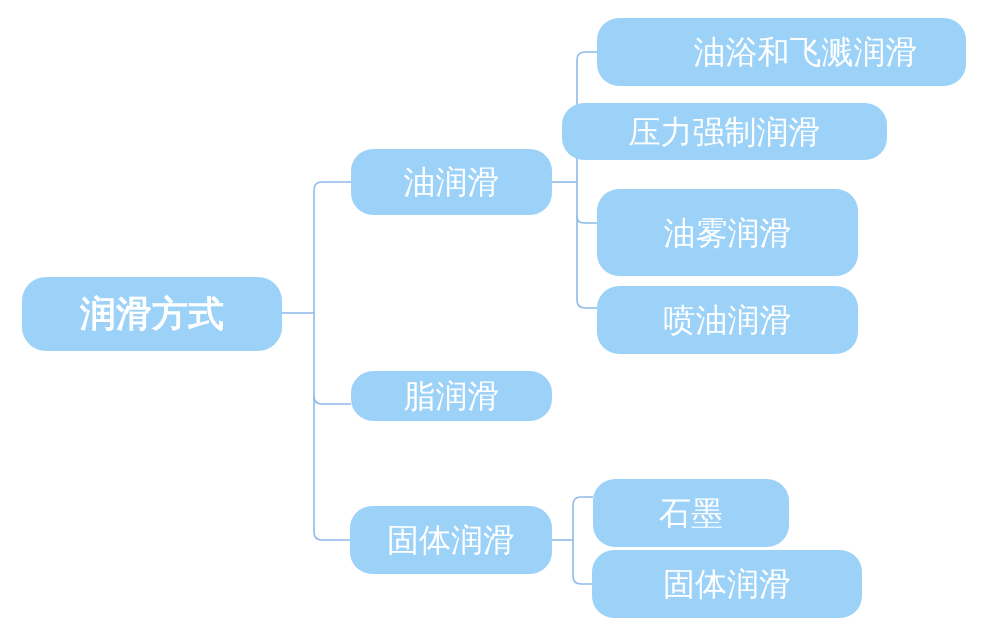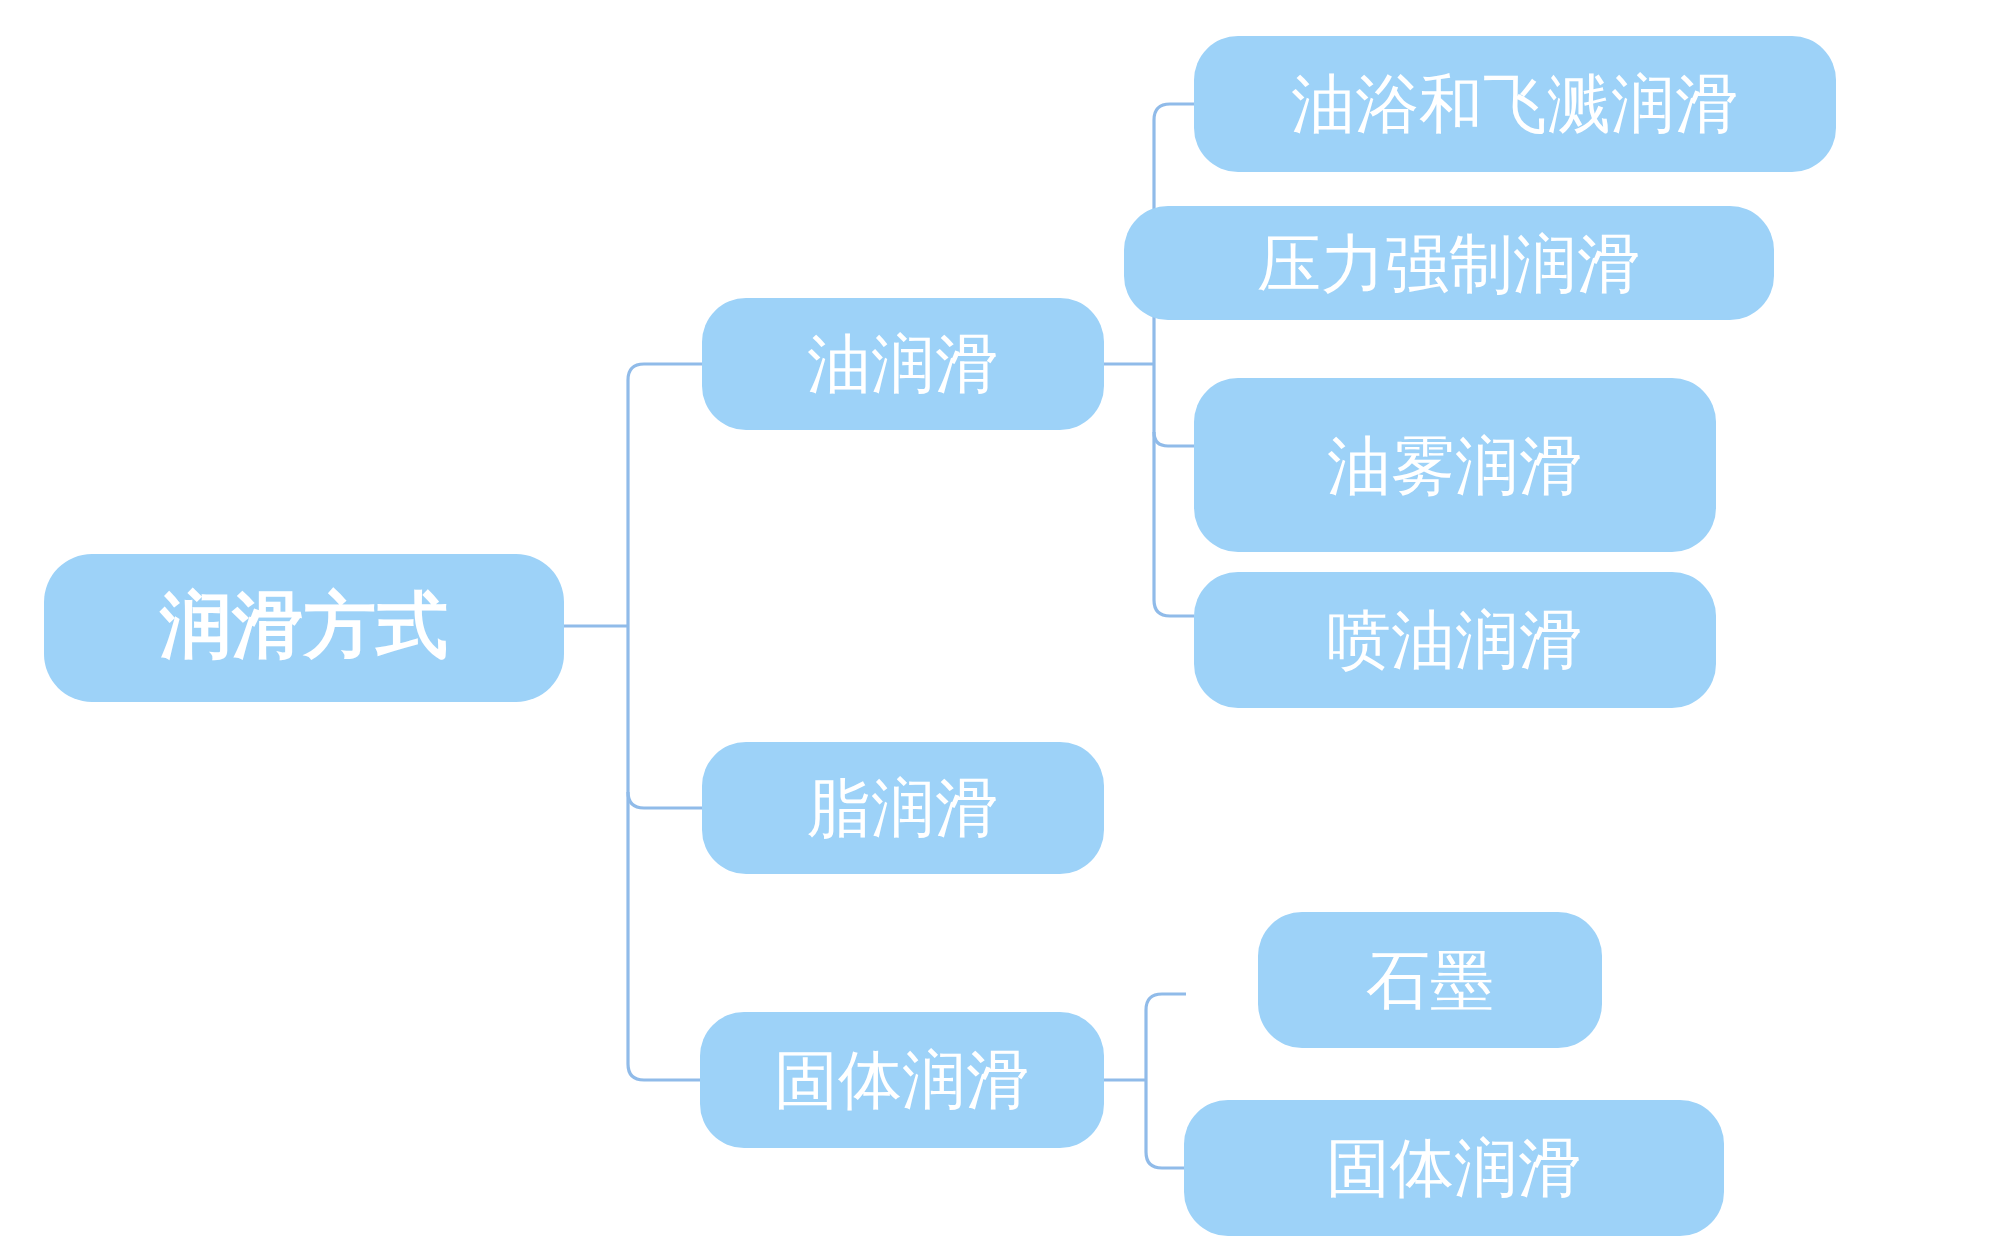--- a/index.html
+++ b/index.html
@@ -33,27 +33,27 @@
     font-size: 32px;
     line-height: 1;
     white-space: nowrap;
     cursor: default;
   }
   .node-root {
     left: 22px; top: 277px; width: 260px; height: 74px;
     font-size: 36px; font-weight: 700; border-radius: 24px;
   }
   .node-oil      { left: 351px; top: 149px; width: 201px; height: 66px; text-align: right; }
-  .node-grease   { left: 351px; top: 371px; width: 201px; height: 66px; }
+  .node-grease   { left: 351px; top: 371px; width: 201px; height: 50px; }
   .node-solid    { left: 350px; top: 506px; width: 202px; height: 68px; text-align: center; }
-  .node-bath     { left: 597px; top:  18px; width: 321px; height: 68px; }
+  .node-bath     { left: 597px; top:  18px; width: 321px; height: 68px; padding-left: 48px; }
   .node-pressure { left: 562px; top: 103px; width: 325px; height: 57px; }
   .node-mist     { left: 597px; top: 189px; width: 261px; height: 87px; }
   .node-spray    { left: 597px; top: 286px; width: 261px; height: 68px; }
-  .node-graphite { left: 593px; top: 456px; width: 172px; height: 68px; margin-left: 36px; }
+  .node-graphite { left: 593px; top: 479px; width: 196px; height: 68px; }
   .node-moly     { left: 592px; top: 550px; width: 270px; height: 68px; }
 </style>
 </head>
 <body>
 
 <div class="canvas">
 
   <svg class="connectors" viewBox="0 0 1002 629" xmlns="http://www.w3.org/2000/svg">
     <g fill="none" stroke-width="1.6" stroke-linecap="butt" stroke="#90BBE9">
 

